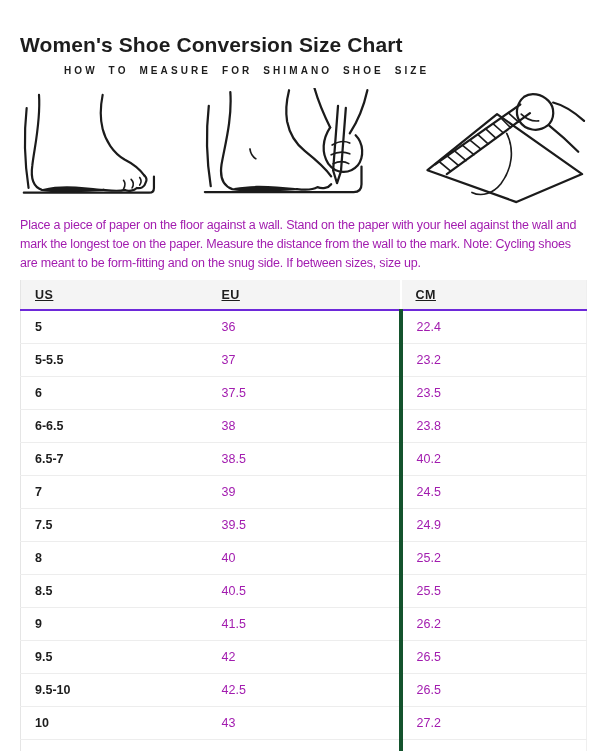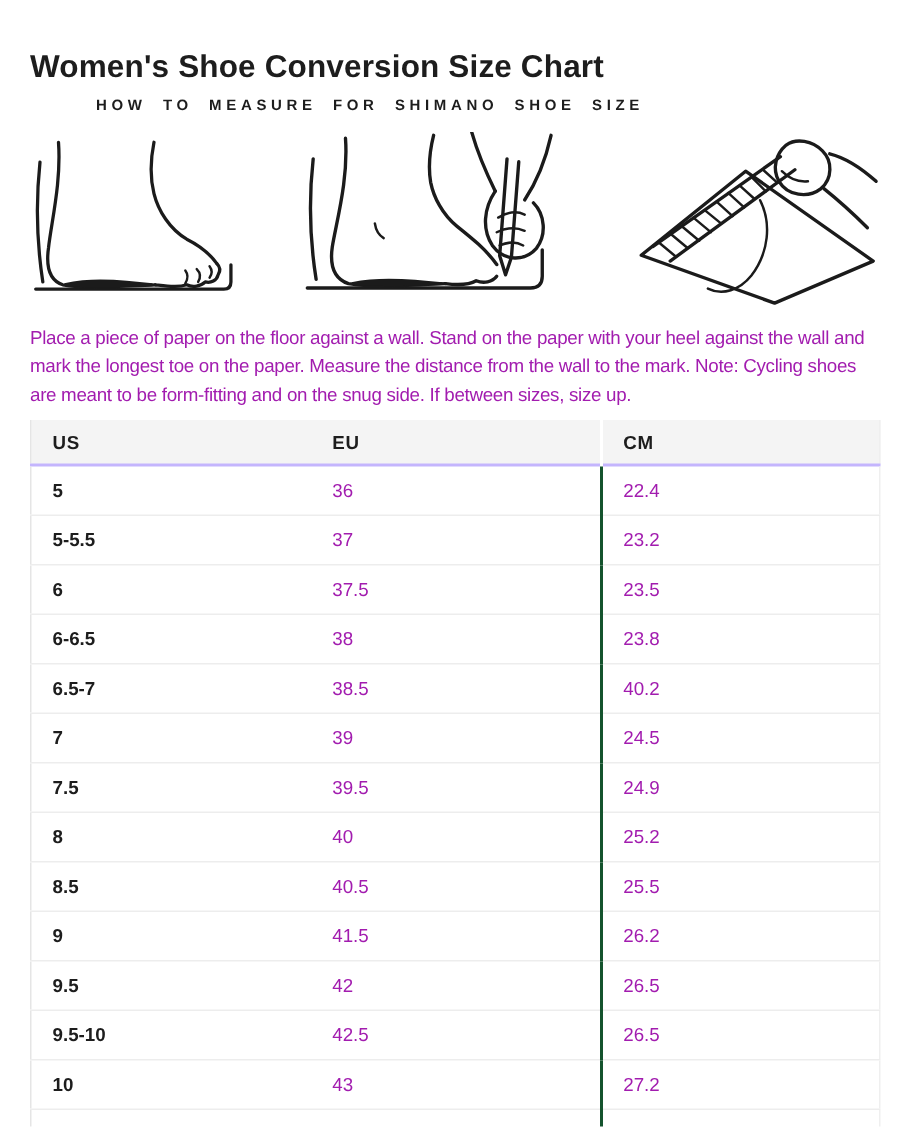--- a/index.html
+++ b/index.html
@@ -70,22 +70,22 @@
     color: #1d1d1d;
     padding: 8px 14px 7px 14px;
   }
   table.size-table th:last-child { border-left: 2px solid #ffffff; }
   table.size-table td {
     padding: 9px 14px;
     color: #a21caf;
     border-bottom: 1px solid #ededed;
   }
   table.size-table td:first-child { font-weight: 700; color: #1d1d1d; }
-  table.size-table td:last-child { border-left: 2px solid #14532d; }
-  table.size-table thead tr { border-bottom: 2px solid #c4b5fd; }
+  table.size-table td:last-child { border-left: 4px solid #14532d; }
+  table.size-table thead tr { border-bottom: 2px solid #6d28d9; text-decoration: underline; }
 </style>
 </head>
 <body>
 
 <div class="page">
 
   <h1 class="title">Women's Shoe Conversion Size Chart</h1>
   <h2 class="subtitle">HOW TO MEASURE FOR SHIMANO SHOE SIZE</h2>
 
   <div class="figures">

